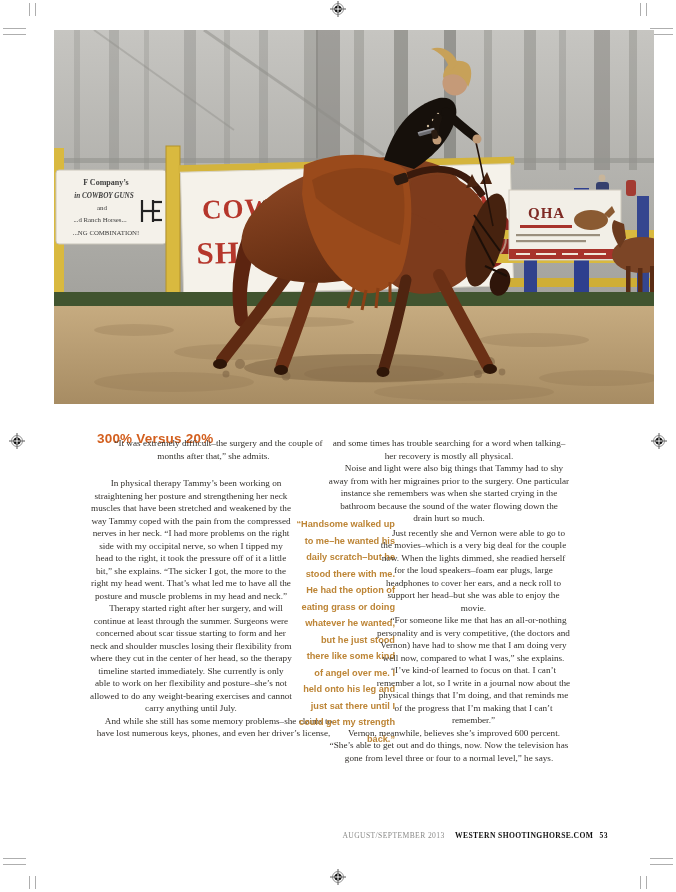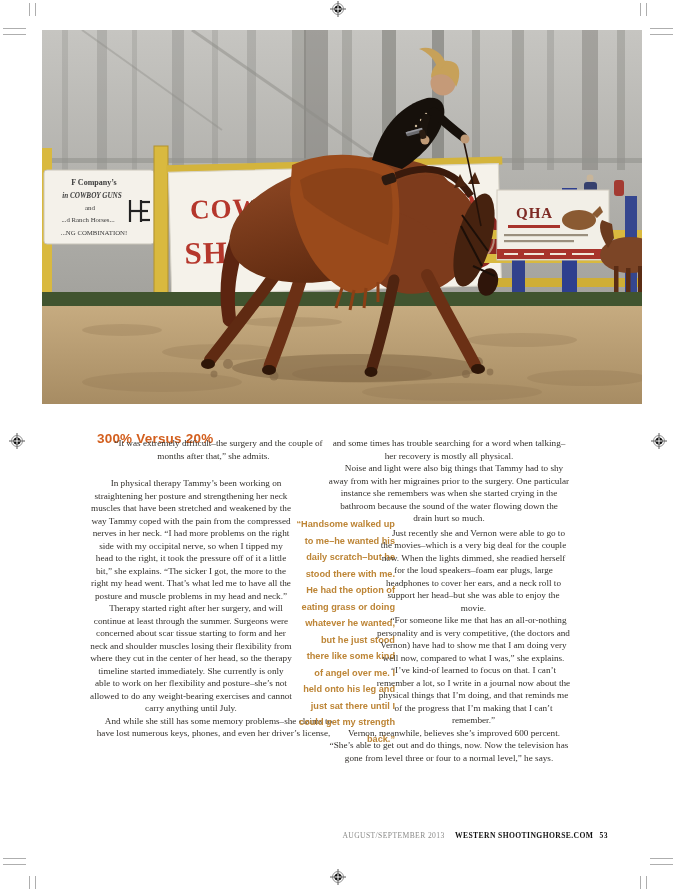--- a/index.html
+++ b/index.html
@@ -4,21 +4,21 @@
 <style>
   html,body{margin:0;padding:0;background:#ffffff;}
   .page{position:relative;width:676px;height:892px;background:#ffffff;overflow:hidden;
         font-family:"Liberation Serif",serif;color:#33302c;}
   
   .cm{position:absolute;background:#aeaeae;}
   .cm.h{height:1px;width:23px;}
   .cm.v{width:1px;height:13px;}
   .reg{position:absolute;width:16px;height:16px;}
   
-  .photo{position:absolute;left:42px;top:30px;width:608px;height:374px;overflow:hidden;}
+  .photo{position:absolute;left:54px;top:30px;width:608px;height:374px;overflow:hidden;}
   
   .headline{position:absolute;left:97px;top:399px;font-family:"Liberation Sans",sans-serif;
             font-weight:bold;font-size:13.5px;color:#d35f1e;letter-spacing:.2px;margin-top:32px;}
   .col{position:absolute;top:437px;font-size:9.2px;line-height:12.5px;text-align:justify;}
   .col p{margin:0;text-align:center;}
   .col p.ind{text-indent:10px;}
   .leftcol{left:90px;width:247px;}
   .rightcol{left:327px;width:244px;}
   .narrow-l{width:202px;margin-top:15px;}
   .narrow-r{width:195px;margin-left:49px;margin-top:2px;}

